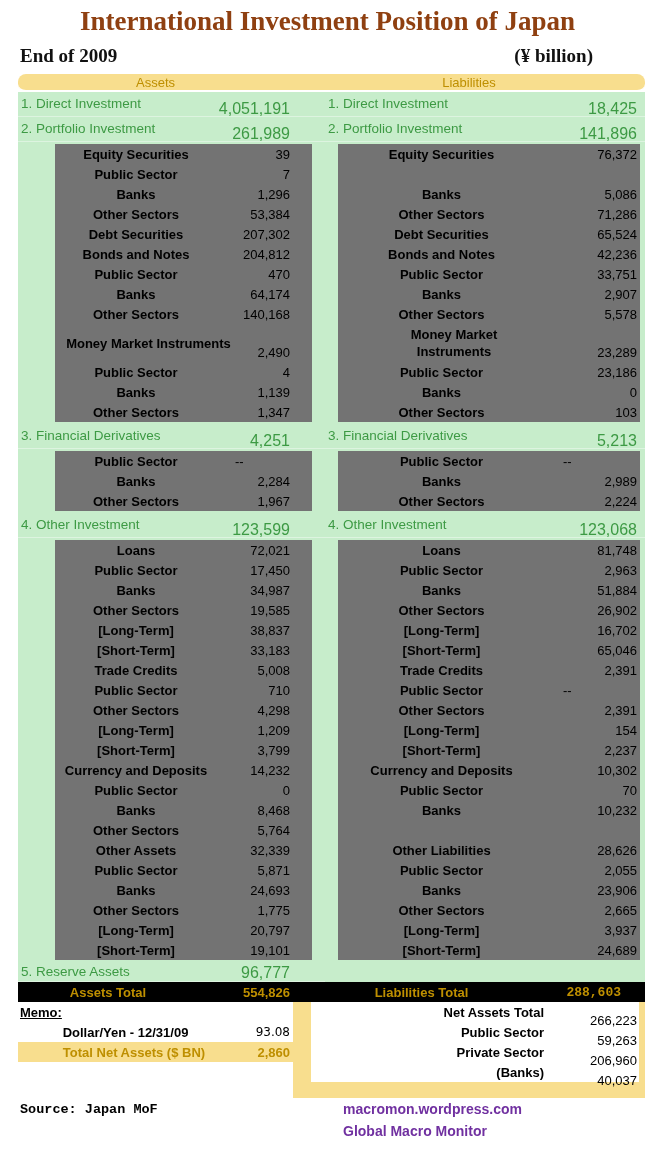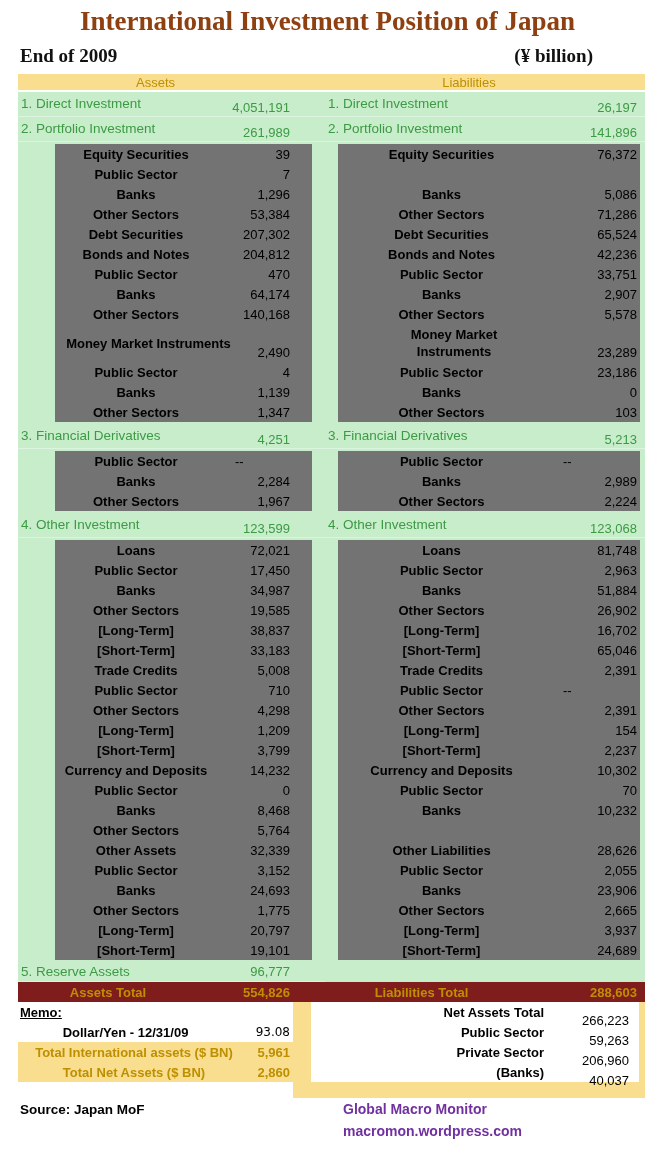--- a/index.html
+++ b/index.html
@@ -10,77 +10,77 @@
   }
   .title {
     font-family: "Liberation Serif", serif; font-weight: bold; font-size: 27px;
     color: #8F4011; text-align: center; margin-top: 6px;
   }
   .subtitle {
     display: flex; justify-content: space-between; margin: 8px 62px 0 20px;
     font-family: "Liberation Serif", serif; font-weight: bold; font-size: 19px; color: #111;
   }
   .tbl { margin: 7px 10px 0 18px; width: 627px; }
-  .hdr { display: flex; height: 18px; background: #F8DE8E; border-bottom: 2px solid #fff; }
+  .hdr { display: flex; height: 18px; background: #F8DE8E; border-bottom: 2px solid #fff; border-radius: 8px; }
   .hdr > div { display: flex; align-items: center; justify-content: center; color: #BE8F00; font-size: 13px; }
   .h-left { width: 275px; }
   .h-right { flex: 1; }
 
   .cols { display: flex; }
   .col.assets { width: 307px; background: #C7EDCB; }
   .col.liab   { width: 320px; background: #C7EDCB; }
 
   .cat { height: 25px; display: flex; justify-content: space-between;
          border-bottom: 1px solid rgba(255,255,255,.4); color: #3D9A44; font-size: 13.5px; }
   .cl { padding-left: 3px; padding-top: 4px; white-space: nowrap; }
-  .cv { padding-top: 8px; font-size: 13px; white-space: nowrap; }
+  .cv { padding-top: 8px; font-size: 16px; white-space: nowrap; }
   .assets .cv { padding-right: 35px; }
   .liab   .cv { padding-right: 8px; }
   .assets .cat:last-child { height: 20px; }
   .assets .cat:last-child .cl, .assets .cat:last-child .cv { padding-top: 2px; }
   .spacer { height: 20px; }
 
   .panel { background: #737373; margin: 2px 13px 2px 37px; }
   .liab .panel { margin: 2px 5px 2px 13px; }
   .prow { display: flex; height: 20px; align-items: center; }
   .pl { flex: 1; min-width: 0; text-align: center; font-weight: bold; font-size: 13px; white-space: nowrap; }
   .pv { width: 95px; text-align: right; font-size: 13px; }
   .assets .pv { padding-right: 22px; }
   .liab   .pv { padding-right: 3px; }
   .prow.tall { height: 38px; }
   .prow.tall .pl { white-space: pre-line; line-height: 17px; }
   .prow.tall .pv { align-self: flex-end; padding-bottom: 2px; width: 70px; }
   .pv.dash { text-align: left; padding-left: 18px; }
 
-  .totals { display: flex; height: 20px; background: #7f1d1d; font-weight: bold; color: #BE8F00; font-size: 13px; }
+  .totals { display: flex; height: 20px; background: #000000; font-weight: bold; color: #BE8F00; font-size: 13px; }
   .t-left { width: 275px; display: flex; }
   .t-right { flex: 1; display: flex; }
   .t-label { flex: 1; text-align: center; align-self: center; }
   .t-value { width: 95px; text-align: right; align-self: center; }
   .t-left .t-value { padding-right: 3px; }
-  .t-right .t-value { padding-right: 8px; }
+  .t-right .t-value { padding-right: 24px; font-family: Liberation Mono, monospace; }
 
   .bottom { display: flex; }
   .b-left { width: 275px; }
   .m-head { height: 20px; display: flex; align-items: center; padding-left: 2px; font-size: 13px; font-weight: 600; }
   .m-head span { text-decoration: underline; }
   .m-row { height: 20px; display: flex; align-items: center; }
   .m-label { flex: 1; text-align: center; font-weight: bold; font-size: 13px; }
   .m-value { width: 60px; text-align: right; padding-right: 3px; font-size: 12px; font-family: "DejaVu Sans", sans-serif; }
   .m-row.tan { background: #F8DE8E; color: #BE8F00; }
   .m-row.tan .m-value { width: 43px; font-weight: bold; font-size: 13px; color: #BE8F00; font-family: "Liberation Sans", sans-serif; }
 
   .b-right { flex: 1; background: #F8DE8E; padding: 0 6px 16px 18px; }
   .net { background: #fff; }
   .n-row { height: 20px; display: flex; align-items: center; }
   .n-label { flex: 1; text-align: right; font-weight: bold; font-size: 13px; }
-  .n-value { width: 95px; text-align: right; padding-right: 10px; font-size: 13px; margin-top: 16px; }
+  .n-value { width: 95px; text-align: right; padding-right: 2px; font-size: 13px; margin-top: 16px; }
 
   .footer { display: flex; margin: 4px 0 0 20px; }
-  .source { font-weight: bold; font-size: 13.5px; }
+  .source { font-weight: bold; font-size: 13.5px; font-family: Liberation Mono, monospace; }
   .brand { margin-left: auto; width: 312px; margin-top: -4px; }
   .brand div { color: #7030A0; font-weight: bold; font-size: 14px; line-height: 22px; }
 </style>
 </head>
 <body>
 
 <div class="page">
 
   <div class="title">International Investment Position of Japan</div>
 
@@ -242,21 +242,21 @@
             <div class="prow">
               <span class="pl">Other Sectors</span>
               <span class="pv">5,764</span>
             </div>
             <div class="prow">
               <span class="pl">Other Assets</span>
               <span class="pv">32,339</span>
             </div>
             <div class="prow">
               <span class="pl">Public Sector</span>
-              <span class="pv">3,152</span>
+              <span class="pv">5,871</span>
             </div>
             <div class="prow">
               <span class="pl">Banks</span>
               <span class="pv">24,693</span>
             </div>
             <div class="prow">
               <span class="pl">Other Sectors</span>
               <span class="pv">1,775</span>
             </div>
             <div class="prow">
@@ -269,21 +269,21 @@
             </div>
           </div>
           <div class="cat">
             <span class="cl">5. Reserve Assets</span>
             <span class="cv">96,777</span>
           </div>
         </div>
       <div class="col liab">
           <div class="cat">
             <span class="cl">1. Direct Investment</span>
-            <span class="cv">26,197</span>
+            <span class="cv">18,425</span>
           </div>
           <div class="cat">
             <span class="cl">2. Portfolio Investment</span>
             <span class="cv">141,896</span>
           </div>
           <div class="panel">
             <div class="prow">
               <span class="pl">Equity Securities</span>
               <span class="pv">76,372</span>
             </div>
@@ -461,24 +461,20 @@
     </div>
 
     <div class="bottom">
       <div class="b-left">
         <div class="m-head">
           <span>Memo:</span>
         </div>
         <div class="m-row">
           <span class="m-label">Dollar/Yen -  12/31/09</span>
           <span class="m-value">93.08</span>
-        </div>
-        <div class="m-row tan">
-          <span class="m-label">Total International assets  ($ BN)</span>
-          <span class="m-value">5,961</span>
         </div>
         <div class="m-row tan">
           <span class="m-label">Total Net Assets ($ BN)</span>
           <span class="m-value">2,860</span>
         </div>
       </div>
       <div class="b-right">
         <div class="net">
           <div class="n-row">
             <span class="n-label">Net Assets Total</span>
@@ -497,18 +493,18 @@
             <span class="n-value">40,037</span>
           </div>
         </div>
       </div>
     </div>
   </div>
 
   <div class="footer">
     <span class="source">Source:  Japan MoF</span>
     <div class="brand">
+      <div>macromon.wordpress.com</div>
       <div>Global Macro Monitor</div>
-      <div>macromon.wordpress.com</div>
     </div>
   </div>
 
 </div>
 
 </body></html>

